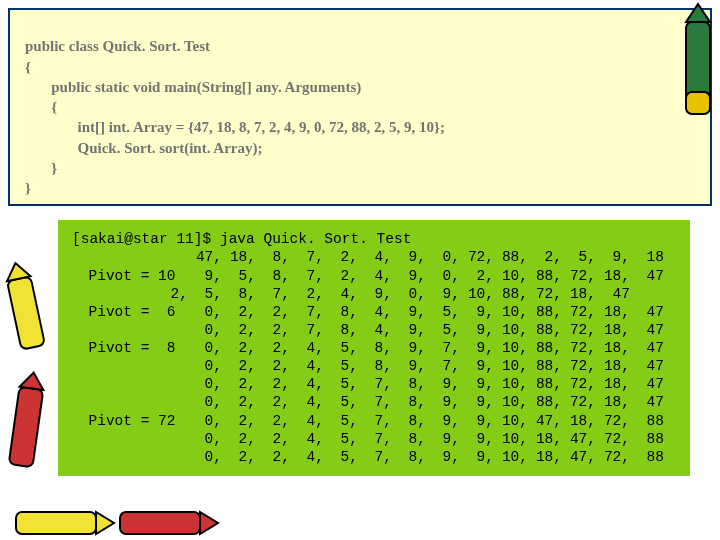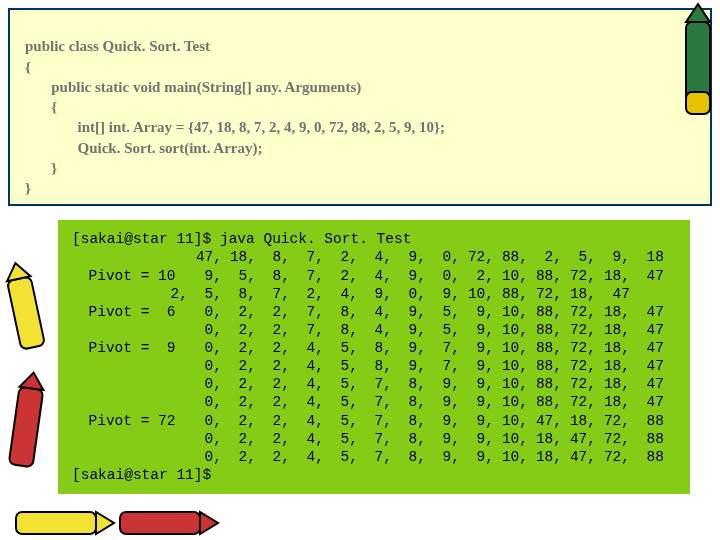--- a/index.html
+++ b/index.html
@@ -146,21 +146,21 @@
         <span>9,</span>
         <span>5,</span>
         <span>9,</span>
         <span>10,</span>
         <span>88,</span>
         <span>72,</span>
         <span>18,</span>
         <span>47</span>
       </div>
       <div class="num-grid">
-        <span class="label">Pivot =  9</span>
+        <span class="label">Pivot =  8</span>
         <span>0,</span>
         <span>2,</span>
         <span>2,</span>
         <span>4,</span>
         <span>5,</span>
         <span>8,</span>
         <span>9,</span>
         <span>7,</span>
         <span>9,</span>
         <span>10,</span>
@@ -265,21 +265,20 @@
         <span>8,</span>
         <span>9,</span>
         <span>9,</span>
         <span>10,</span>
         <span>18,</span>
         <span>47,</span>
         <span>72,</span>
         <span>88</span>
       </div>
     </div>
-  <div class="term-row">[sakai@star 11]$</div>
 </div>
 
 <div class="crayon cr-top-right">
   <svg width="40" height="120">
     <rect x="8" y="20" width="24" height="80" rx="6" fill="#2a7a3f" stroke="#000" stroke-width="2"></rect>
     <polygon points="8,20 32,20 20,2" fill="#2a7a3f" stroke="#000" stroke-width="2"></polygon>
     <rect x="8" y="90" width="24" height="22" rx="6" fill="#e6c200" stroke="#000" stroke-width="2"></rect>
   </svg>
 </div>
 <div class="crayon cr-left-a">

